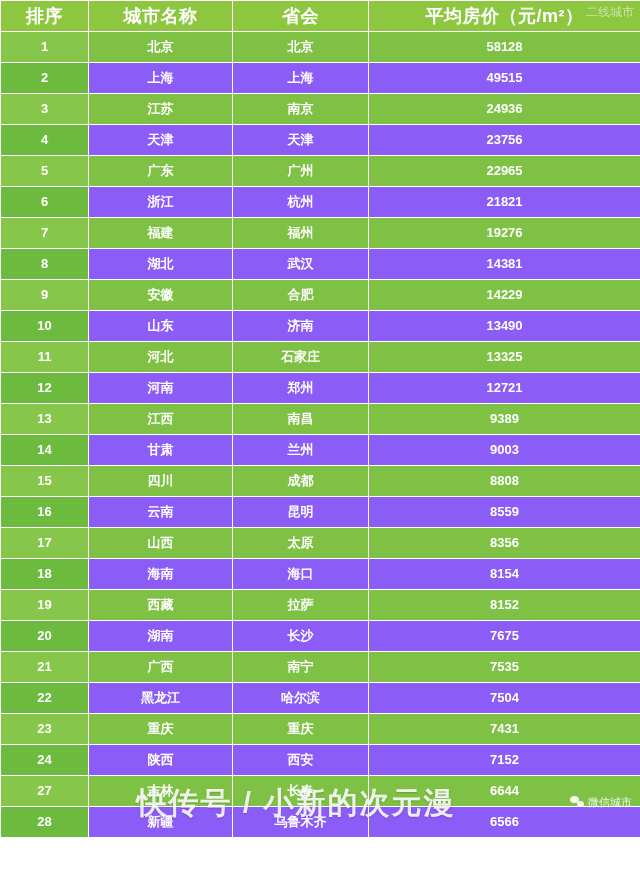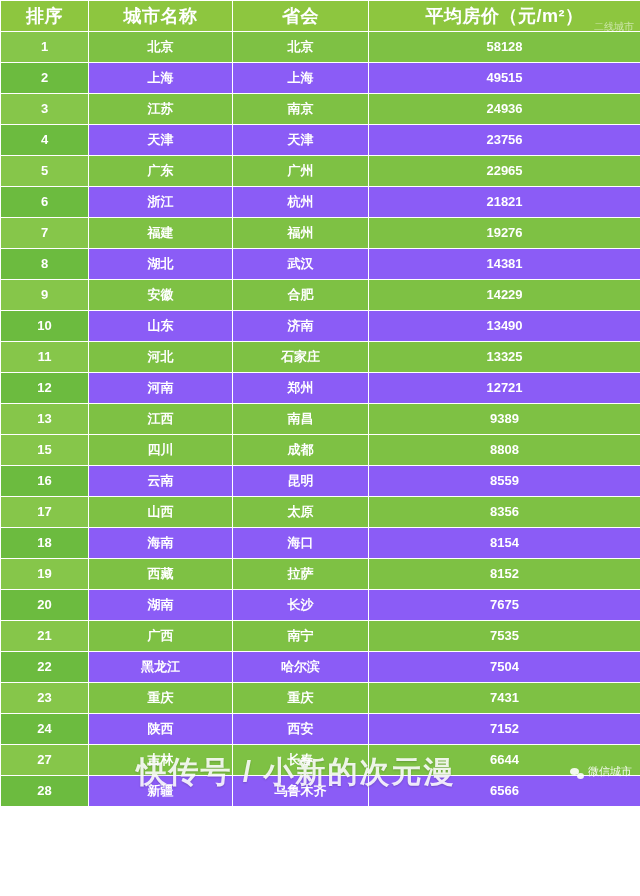--- a/index.html
+++ b/index.html
@@ -66,21 +66,21 @@
     color: rgba(255,255,255,0.88);
     letter-spacing: 2px;
     pointer-events: none;
     text-shadow: 0 1px 2px rgba(0,0,0,0.18);
   }
   .wm-corner {
     position: absolute;
     right: 8px;
     bottom: 28px;
     display: flex;
-    align-items: flex-end;
+    align-items: flex-start;
     gap: 4px;
     color: rgba(255,255,255,0.9);
     font-size: 11px;
     pointer-events: none;
   }
   .wm-corner .wechat-icon {
     width: 14px;
     height: 12px;
     position: relative;
     display: inline-block;
@@ -95,24 +95,23 @@
   .wm-corner .wechat-icon::before {
     width: 9px; height: 7px; left: 0; top: 1px;
   }
   .wm-corner .wechat-icon::after {
     width: 7px; height: 6px; right: 0; bottom: 0;
   }
   .wm-top {
     position: absolute;
     right: 6px;
     top: 4px;
-    font-size: 10px;
+    font-size: 12px;
     color: rgba(255,255,255,0.55);
     pointer-events: none;
-    margin-top: 16px;
   }
 </style>
 </head>
 <body>
 
 <div class="table-wrap">
   <table class="price-table">
     <colgroup>
       <col class="c-rank">
       <col class="c-city">
@@ -199,20 +198,26 @@
           <td class="cell-city">河南</td>
           <td class="cell-capital">郑州</td>
           <td class="cell-price">12721</td>
         </tr>
         <tr class="row-a">
           <td class="cell-rank">13</td>
           <td class="cell-city">江西</td>
           <td class="cell-capital">南昌</td>
           <td class="cell-price">9389</td>
         </tr>
+        <tr class="row-b">
+          <td class="cell-rank">14</td>
+          <td class="cell-city">甘肃</td>
+          <td class="cell-capital">兰州</td>
+          <td class="cell-price">9003</td>
+        </tr>
         <tr class="row-a">
           <td class="cell-rank">15</td>
           <td class="cell-city">四川</td>
           <td class="cell-capital">成都</td>
           <td class="cell-price">8808</td>
         </tr>
         <tr class="row-b">
           <td class="cell-rank">16</td>
           <td class="cell-city">云南</td>
           <td class="cell-capital">昆明</td>

